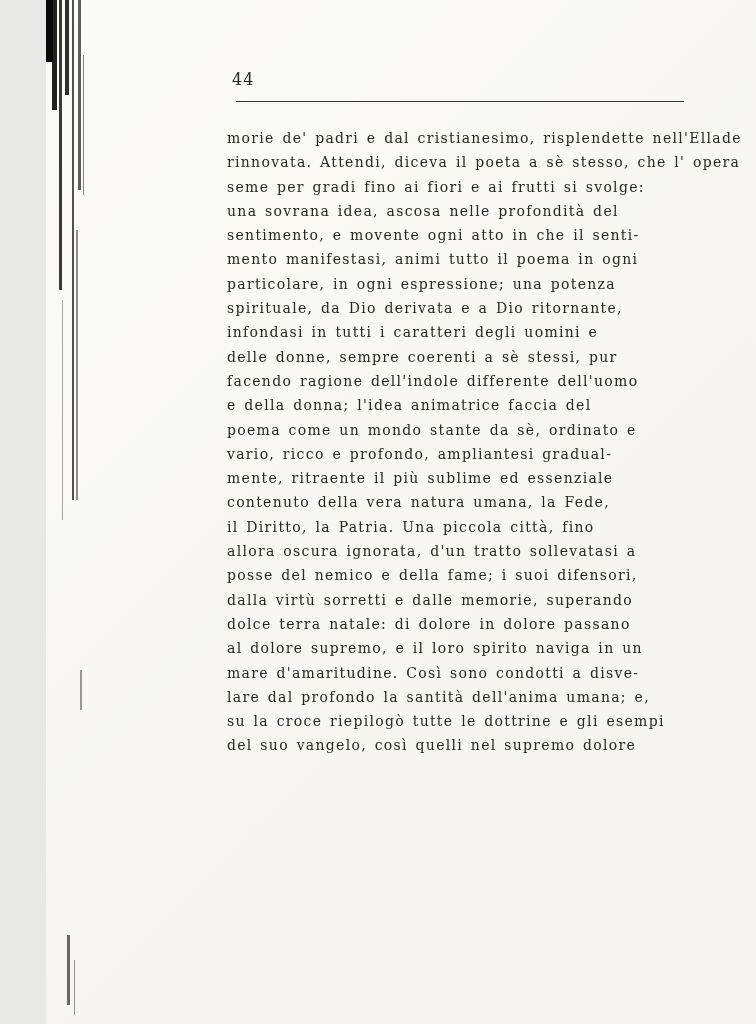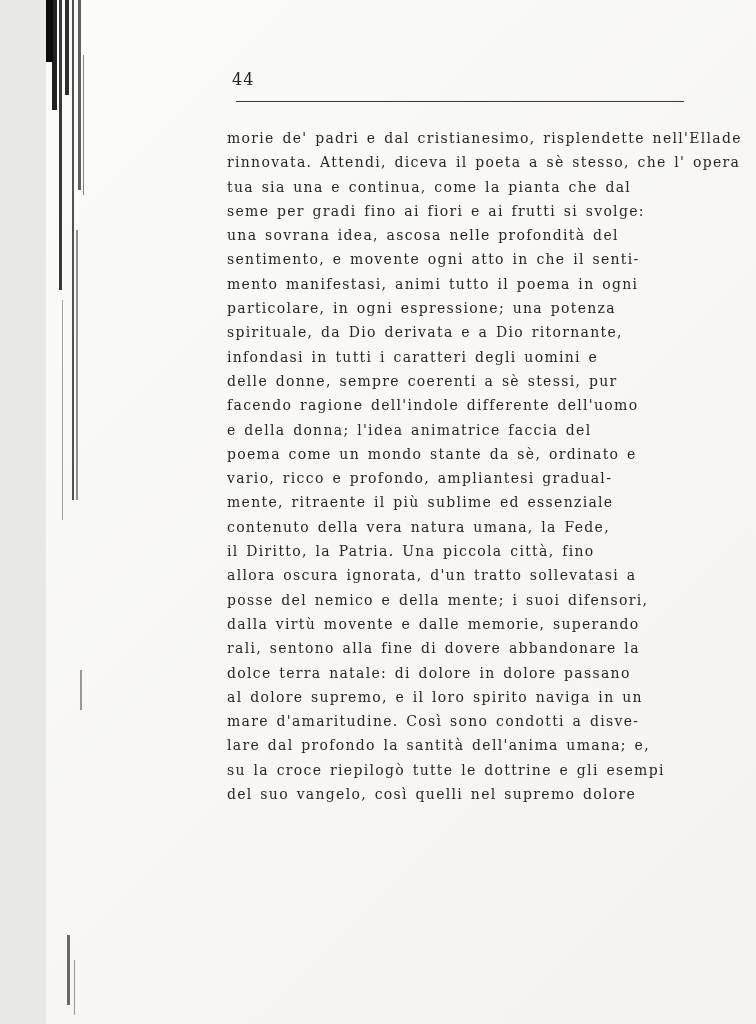--- a/index.html
+++ b/index.html
@@ -85,40 +85,38 @@
     <div class="artifact" style="left:21px;top:935px;width:3px; height:70px;  opacity:.6;"></div>
     <div class="artifact" style="left:28px;top:960px;width:1px; height:55px;  opacity:.4;"></div>
   </div>
 
   <div id="page-number">44</div>
   <div id="header-rule"></div>
 
   <div id="text-block">
     <div class="text-line">morie de' padri e dal cristianesimo, risplendette nell'Ellade</div>
     <div class="text-line">rinnovata. Attendi, diceva il poeta a sè stesso, che l' opera</div>
-    <div class="text-line">tua sia una e continua, come la pianta che dal</div>
     <div class="text-line">seme per gradi fino ai fiori e ai frutti si svolge:</div>
     <div class="text-line">una sovrana idea, ascosa nelle profondità del</div>
     <div class="text-line">sentimento, e movente ogni atto in che il senti-</div>
     <div class="text-line">mento manifestasi, animi tutto il poema in ogni</div>
     <div class="text-line">particolare, in ogni espressione; una potenza</div>
     <div class="text-line">spirituale, da Dio derivata e a Dio ritornante,</div>
     <div class="text-line">infondasi in tutti i caratteri degli uomini e</div>
     <div class="text-line">delle donne, sempre coerenti a sè stessi, pur</div>
     <div class="text-line">facendo ragione dell'indole differente dell'uomo</div>
     <div class="text-line">e della donna; l'idea animatrice faccia del</div>
     <div class="text-line">poema come un mondo stante da sè, ordinato e</div>
     <div class="text-line">vario, ricco e profondo, ampliantesi gradual-</div>
     <div class="text-line">mente, ritraente il più sublime ed essenziale</div>
     <div class="text-line">contenuto della vera natura umana, la Fede,</div>
     <div class="text-line">il Diritto, la Patria. Una piccola città, fino</div>
     <div class="text-line">allora oscura ignorata, d'un tratto sollevatasi a</div>
-    <div class="text-line">posse del nemico e della mente; i suoi difensori,</div>
-    <div class="text-line">dalla virtù movente e dalle memorie, superando</div>
-    <div class="text-line">rali, sentono alla fine di dovere abbandonare la</div>
+    <div class="text-line">posse del nemico e della fame; i suoi difensori,</div>
+    <div class="text-line">dalla virtù sorretti e dalle memorie, superando</div>
     <div class="text-line">dolce terra natale: di dolore in dolore passano</div>
     <div class="text-line">al dolore supremo, e il loro spirito naviga in un</div>
     <div class="text-line">mare d'amaritudine. Così sono condotti a disve-</div>
     <div class="text-line">lare dal profondo la santità dell'anima umana; e,</div>
     <div class="text-line">su la croce riepilogò tutte le dottrine e gli esempi</div>
     <div class="text-line">del suo vangelo, così quelli nel supremo dolore</div>
   </div>
 
 </div>
 

